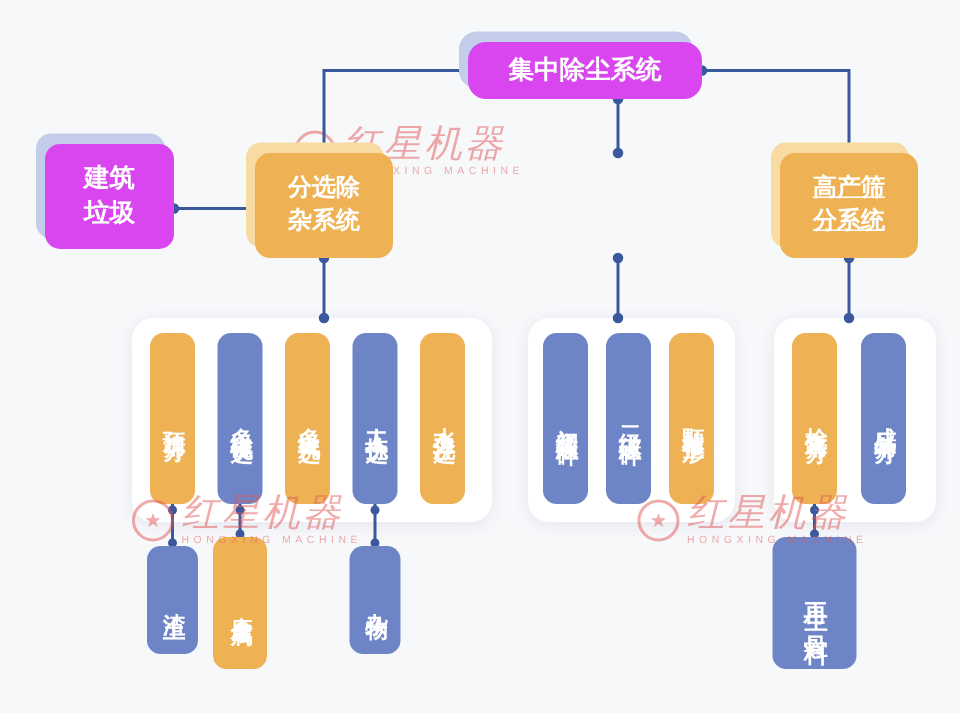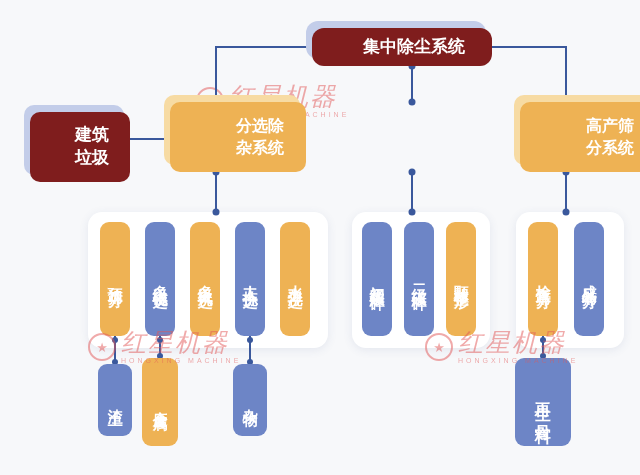--- a/index.html
+++ b/index.html
@@ -23,29 +23,29 @@
   .panel.p1{left:88px;width:240px;}
   .panel.p2{left:352px;width:138px;}
   .panel.p3{left:516px;width:108px;}
 
   
   .node{
     position:absolute;z-index:4;color:#ffffff;font-weight:bold;
     display:flex;align-items:center;justify-content:center;
     text-align:center;border-radius:10px;line-height:1.35;
   }
-  .blue{background:#7f1d1d;box-shadow:-6px -7px 0 #c3cde9;padding-left:24px;}
+  .blue{background:#d946ef;box-shadow:-6px -7px 0 #c3cde9;}
   .yellow{background:#eeb254;box-shadow:-6px -7px 0 #f7dba3;}
   .flat-blue{background:#6d85c6;box-shadow:none;}
   .flat-yellow{background:#eeb254;box-shadow:none;}
 
   .top-node{left:312px;top:28px;width:156px;height:38px;font-size:17px;border-radius:12px;}
-  .src-node{left:30px;top:112px;width:76px;height:70px;font-size:17px;}
-  .sys-node{top:102px;width:92px;height:70px;font-size:16px;padding-left:44px;}
-  .sys1{left:170px;} .sys2{left:366px;} .sys3{left:520px;}
+  .src-node{left:30px;top:96px;width:86px;height:70px;font-size:17px;}
+  .sys-node{top:102px;width:92px;height:70px;font-size:16px;}
+  .sys1{left:170px;} .sys2{left:366px;} .sys3{left:520px;text-decoration:underline;}
 
   
   .vbox{
     position:absolute;top:222px;width:30px;height:114px;border-radius:9px;
     font-size:15px;z-index:4;
   }
   .vbox span, .vout span{
     writing-mode:vertical-rl;text-orientation:upright;letter-spacing:3px;
   }
 

